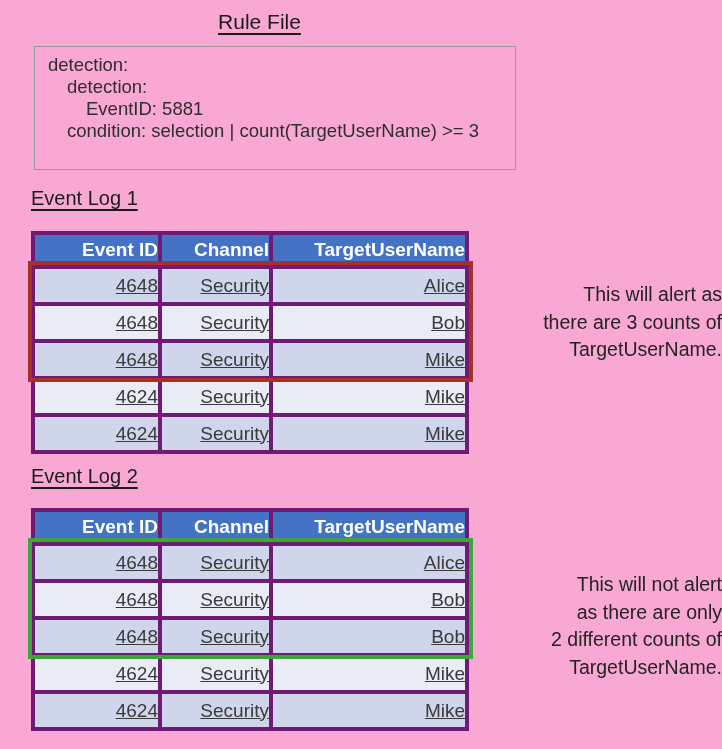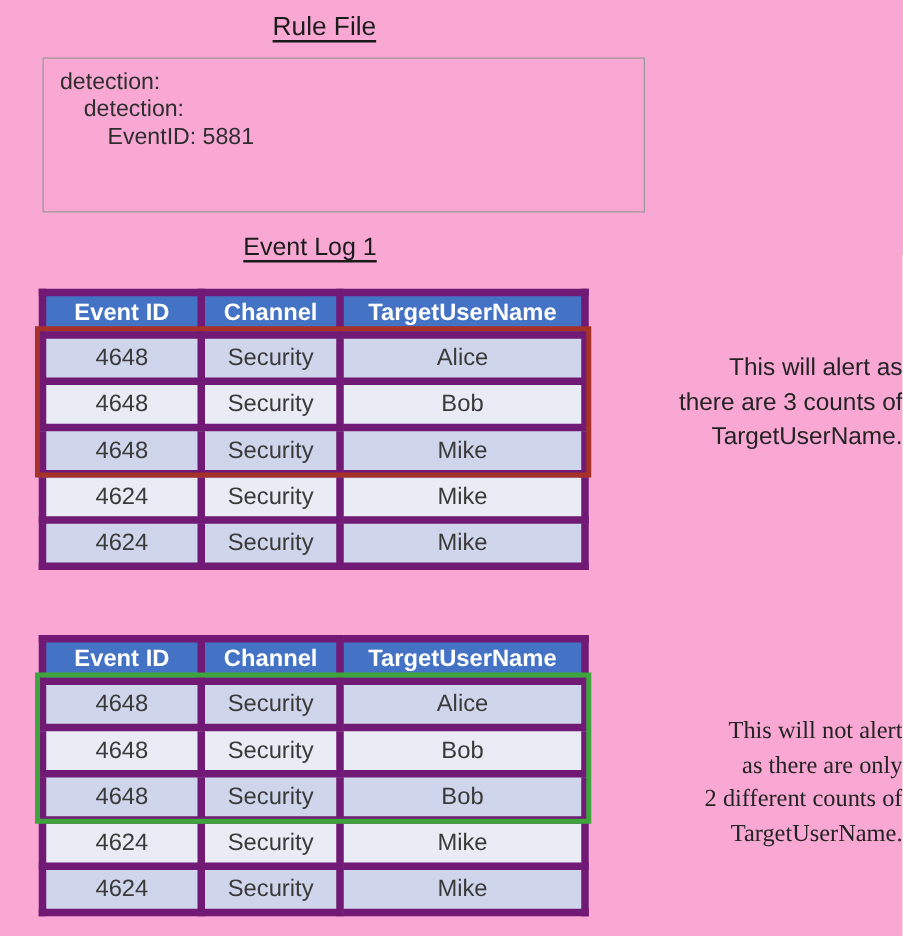--- a/index.html
+++ b/index.html
@@ -37,21 +37,20 @@
     white-space: nowrap;
     margin-left: 16px;
   }
   .rule-line.ind1 { padding-left: 19px; }
   .rule-line.ind2 { padding-left: 38px; }
 
   
   .log-title {
     position: absolute;
     width: 434px; left: 31px;
-    text-align: center;
     font-size: 20px;
     color: #1b1b1b;
     text-decoration: underline;
     text-decoration-thickness: 2px;
     text-underline-offset: 4px;
   }
   .log1-title { top: 187px; }
   .log2-title { top: 465px; }
 
   
@@ -61,35 +60,36 @@
     width: 434px;
     border-collapse: collapse;
     table-layout: fixed;
   }
   .table1 { top: 231px; }
   .table2 { top: 508px; }
   table.log-table col.c1 { width: 127px; }
   table.log-table col.c2 { width: 111px; }
   table.log-table col.c3 { width: 196px; }
   table.log-table th, table.log-table td {
-    border: 6px solid #701a75;
-    text-align: center;
+    border: 4px solid #701a75;
+    text-align: right;
     vertical-align: middle;
   }
   table.log-table th {
     background: #4472C4;
     color: #ffffff;
     font-size: 19px;
     font-weight: bold;
     height: 34px;
   }
   table.log-table td {
     font-size: 19px;
     color: #3a3a3a;
     height: 37px;
+    text-decoration: underline;
   }
   table.log-table tbody tr:nth-child(odd) td  { background: #CFD5EA; }
   table.log-table tbody tr:nth-child(even) td { background: #E9EBF5; }
 
   
   .outline {
     position: absolute;
     left: 28px;
     width: 445px;
     height: 121px;
@@ -103,32 +103,33 @@
     position: absolute;
     left: 496px;
     width: 226px;
     font-size: 19.5px;
     line-height: 27.5px;
     color: #232323;
     white-space: pre-line;
     text-align: right;
   }
   .note1 { top: 281px; }
-  .note2 { top: 571px; font-family: Liberation Serif, serif; }
+  .note2 { top: 571px; }
 </style>
 </head>
 <body>
 
 <div class="canvas">
 
   <div class="rule-title">Rule File</div>
   <div class="rule-box">
     <div class="rule-line ind0">detection:</div>
     <div class="rule-line ind1">detection:</div>
     <div class="rule-line ind2">EventID: 5881</div>
+    <div class="rule-line ind1">condition: selection | count(TargetUserName) &gt;= 3</div>
   </div>
 
   <div class="log-title log1-title">Event Log 1</div>
 
   <table class="log-table table1">
     <colgroup>
         <col class="c1">
         <col class="c2">
         <col class="c3">
       </colgroup>
@@ -167,20 +168,21 @@
       </tr>
     </tbody>
   </table>
 
   <div class="outline outline-red"></div>
 
   <div class="annotation note1">This will alert as
 there are 3 counts of
 TargetUserName.</div>
 
+  <div class="log-title log2-title">Event Log 2</div>
 
   <table class="log-table table2">
     <colgroup>
         <col class="c1">
         <col class="c2">
         <col class="c3">
       </colgroup>
     <thead>
       <tr>
         <th>Event ID</th>

